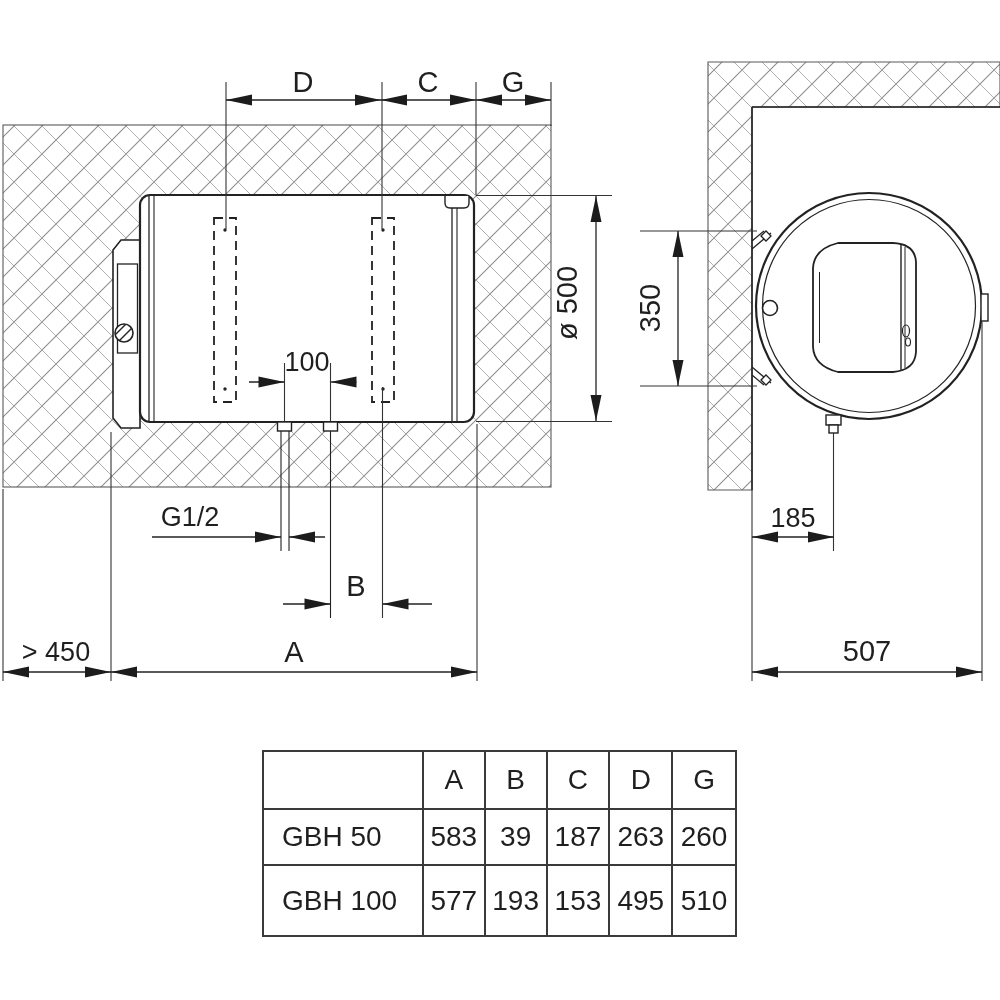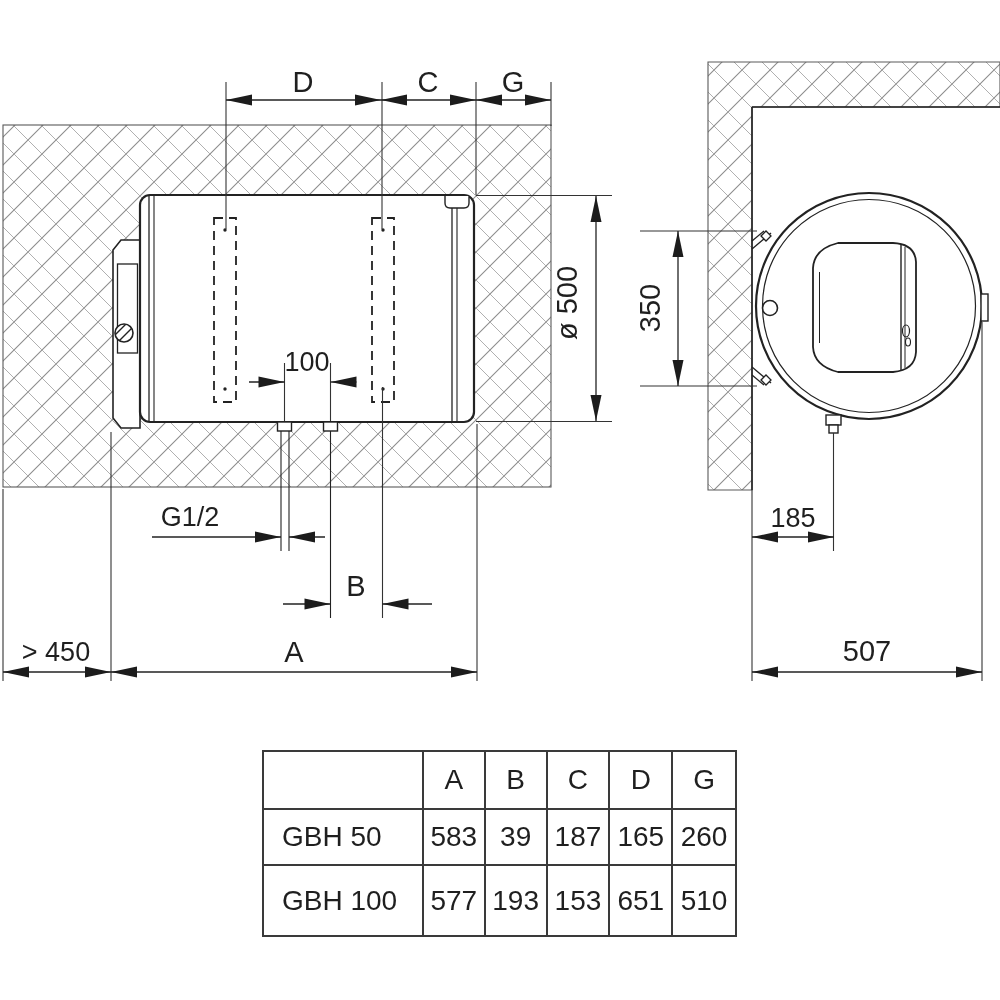--- a/index.html
+++ b/index.html
@@ -216,27 +216,27 @@
       <td>B</td>
       <td>C</td>
       <td>D</td>
       <td>G</td>
     </tr>
     <tr style="height:46px">
       <td class="rowlabel">GBH 50</td>
       <td>583</td>
       <td>39</td>
       <td>187</td>
-      <td>165</td>
+      <td>263</td>
       <td>260</td>
     </tr>
     <tr style="height:58px">
       <td class="rowlabel">GBH 100</td>
       <td>577</td>
       <td>193</td>
       <td>153</td>
-      <td>651</td>
+      <td>495</td>
       <td>510</td>
     </tr>
   </tbody>
 </table>
 
 </div>
 
 </body></html>

